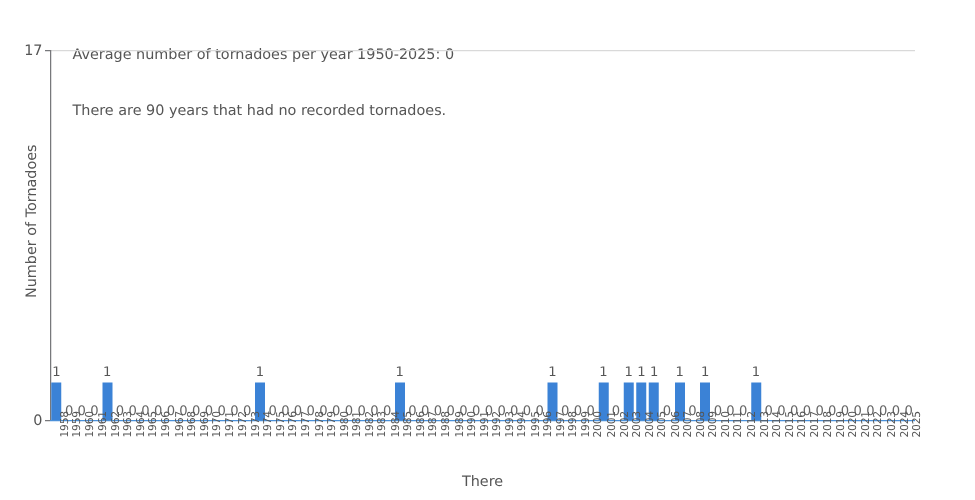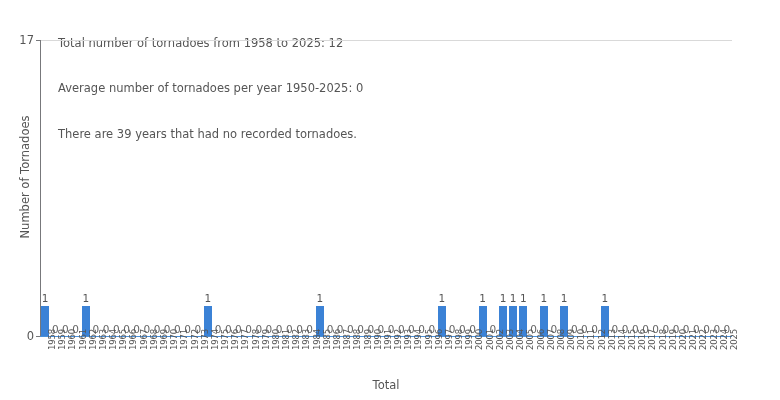--- a/index.html
+++ b/index.html
@@ -140,23 +140,22 @@
     font-size:11.5px;
     color:#555555;
   }
 </style>
 </head>
 <body>
 
 <div id="chart-root">
 
   <div id="annotations">
-    <div>Total number of tornadoes from 1958 to 2025: 12</div>
     <div>Average number of tornadoes per year 1950-2025: 0</div>
-    <div>There are 39 years that had no recorded tornadoes.</div>
+    <div>There are 90 years that had no recorded tornadoes.</div>
   </div>
 
   <div id="gridline-10"></div>
   <div id="y-axis-line"></div>
   <div class="y-tick-mark" style="top:40px"></div>
   <div class="y-tick-mark" style="top:336px"></div>
 
   <div id="y-label-10" class="y-tick-label">17</div>
   <div id="y-label-0" class="y-tick-label">0</div>
 
@@ -580,14 +579,14 @@
       <div class="x-tick" style="left: 661.471px; width: 10.1765px;">
         <span style="left: 8.08824px;">2023</span>
       </div>
       <div class="x-tick" style="left: 671.647px; width: 10.1765px;">
         <span style="left: 8.08824px;">2024</span>
       </div>
       <div class="x-tick" style="left: 681.824px; width: 10.1765px;">
         <span style="left: 8.08824px;">2025</span>
       </div>
     </div>
-  <div id="x-axis-title">Total</div>
+  <div id="x-axis-title">There</div>
 </div>
 
 </body></html>

